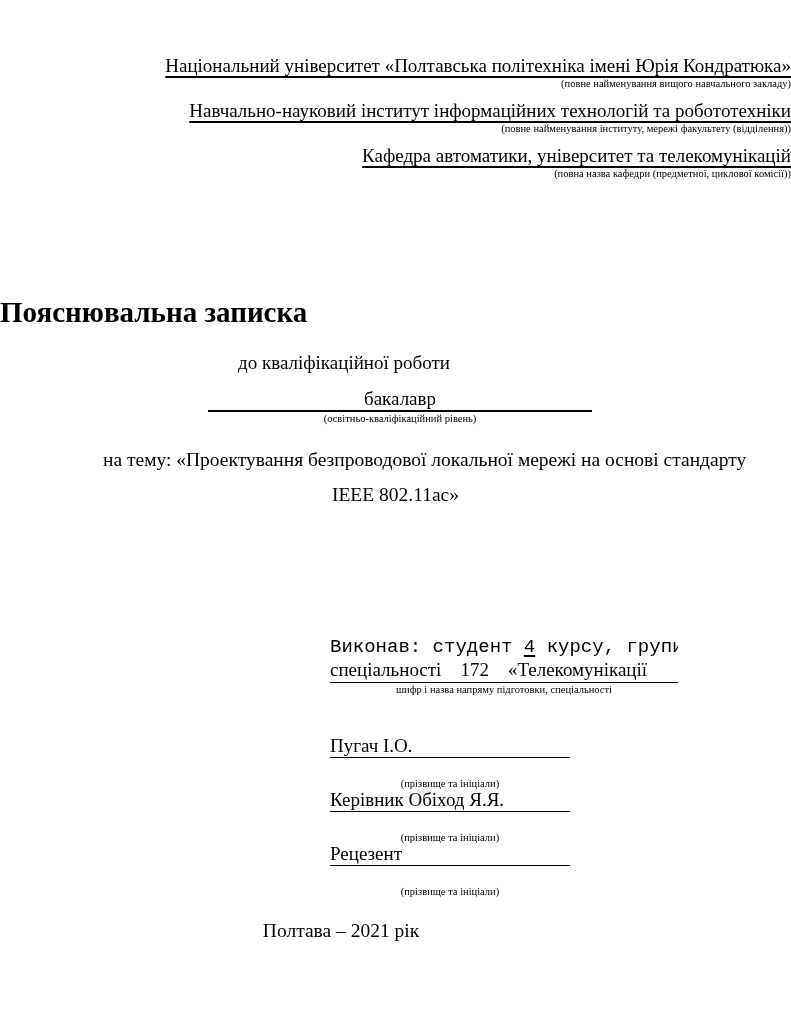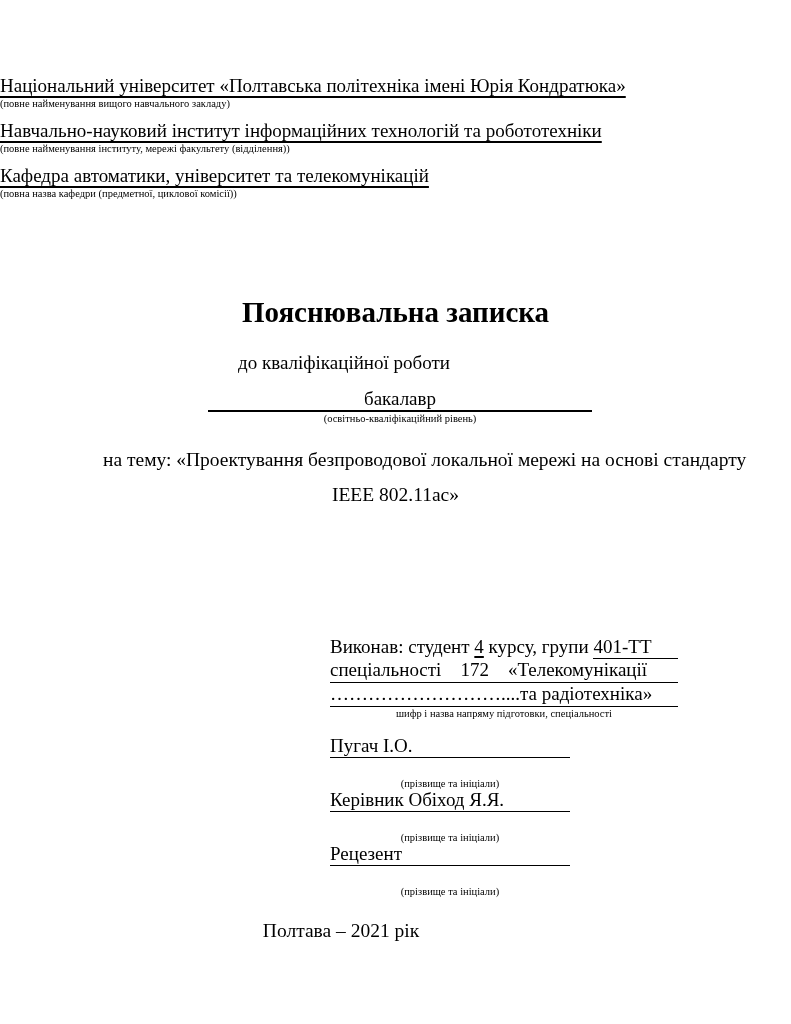--- a/index.html
+++ b/index.html
@@ -16,43 +16,41 @@
     color: #000000;
     overflow: hidden;
   }
 
   
   .header-block {
     position: absolute;
     top: 54px;
     left: 0;
     width: 791px;
-    text-align: left;
-    margin-top: 20px;
+    text-align: right;
   }
   .hline {
     font-size: 19px;
     line-height: 23px;
     text-decoration: underline;
     text-decoration-thickness: 1.5px;
     text-underline-offset: 4px;
   }
   .hcaption {
     font-size: 10.5px;
     line-height: 13px;
     margin-bottom: 9px;
   }
 
   
   .doc-title {
     position: absolute;
     top: 296px;
     left: 0;
     width: 791px;
-    text-align: center;
     font-size: 29px;
     font-weight: bold;
     line-height: 32px;
   }
   .doc-subtitle {
     position: absolute;
     top: 352px;
     left: 0;
     width: 688px;
     text-align: center;
@@ -102,20 +100,21 @@
     font-size: 19px;
   }
   .exec-line {
     line-height: 22px;
     height: 23px;
     white-space: pre;
     overflow: hidden;
   }
   .exec-line1 {
     display: flex;
+    font-family: Liberation Mono, monospace;
   }
   .exec-line1 span {
     white-space: pre;
   }
   .u-inline {
     text-decoration: underline;
     text-decoration-thickness: 1.5px;
     text-underline-offset: 3px;
   }
   .u-fill {
@@ -186,21 +185,20 @@
   </div>
 
   <div class="topic-line1">на тему: «Проектування безпроводової локальної мережі на основі стандарту</div>
   <div class="topic-line2">ІЕЕЕ 802.11ас»</div>
 
   <div class="exec-block">
     <div class="exec-line exec-line1">
       <span>Виконав: студент </span><span class="u-inline">4</span><span> курсу, групи </span><span class="u-fill">401-ТТ</span>
     </div>
     <div class="exec-line u-full">спеціальності    172    «Телекомунікації</div>
-    <div class="exec-line u-full">………………………....та радіотехніка»</div>
     <div class="exec-caption">шифр і назва напряму підготовки, спеціальності</div>
   </div>
 
   <div class="sig-block">
     <div class="sig-row">
       <div class="sig-name">Пугач І.О.</div>
       <div class="sig-caption">(прізвище та ініціали)</div>
     </div>
     <div class="sig-row">
       <div class="sig-name">Керівник Обіход Я.Я.</div>

